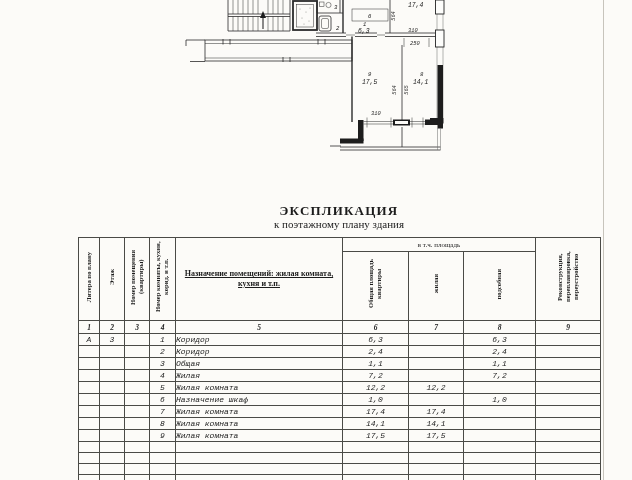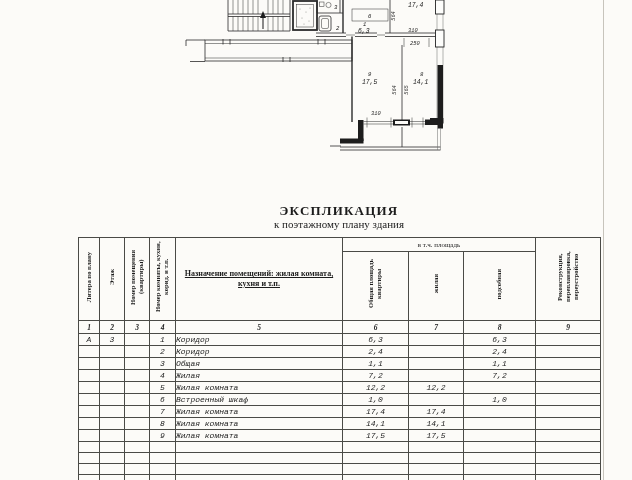--- a/index.html
+++ b/index.html
@@ -268,21 +268,21 @@
     <td class="center">12,2</td>
     <td class="center">12,2</td>
     <td class="center"></td>
     <td class="center"></td>
   </tr>
       <tr class="body-row">
     <td class="center"></td>
     <td class="center"></td>
     <td class="center"></td>
     <td class="center">6</td>
-    <td class="left">Встроенный шкаф</td>
+    <td class="left">Назначение шкаф</td>
     <td class="center">1,0</td>
     <td class="center"></td>
     <td class="center">1,0</td>
     <td class="center"></td>
   </tr>
       <tr class="body-row">
     <td class="center"></td>
     <td class="center"></td>
     <td class="center"></td>
     <td class="center">7</td>

